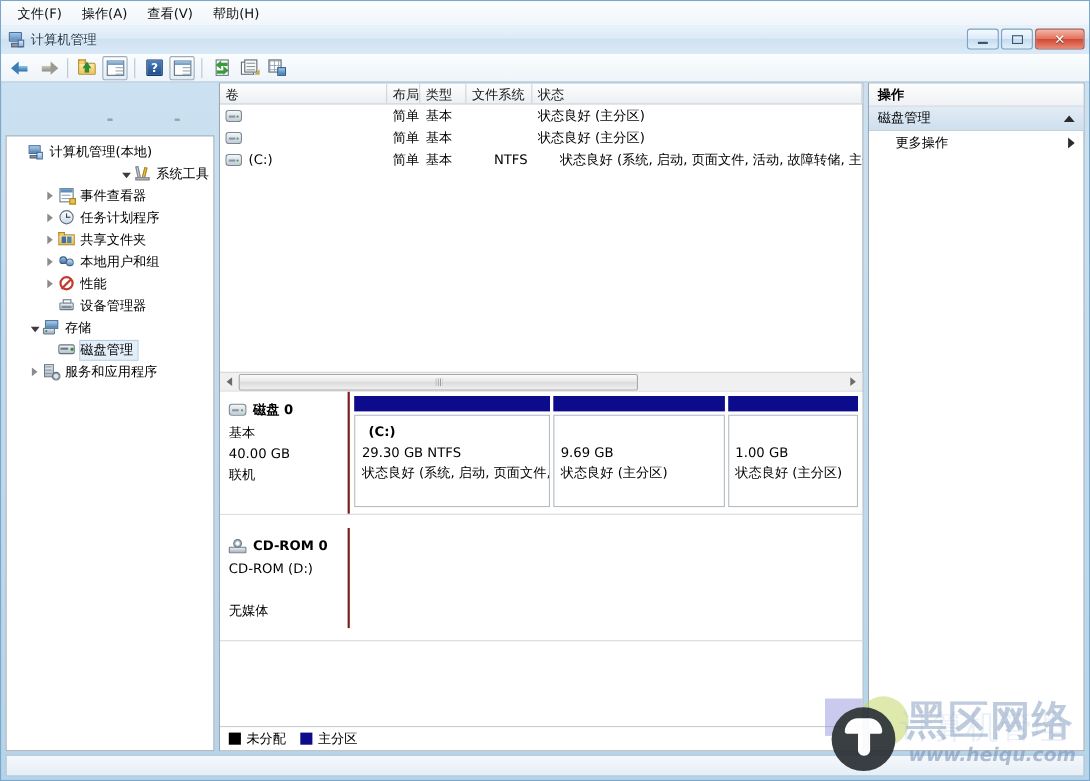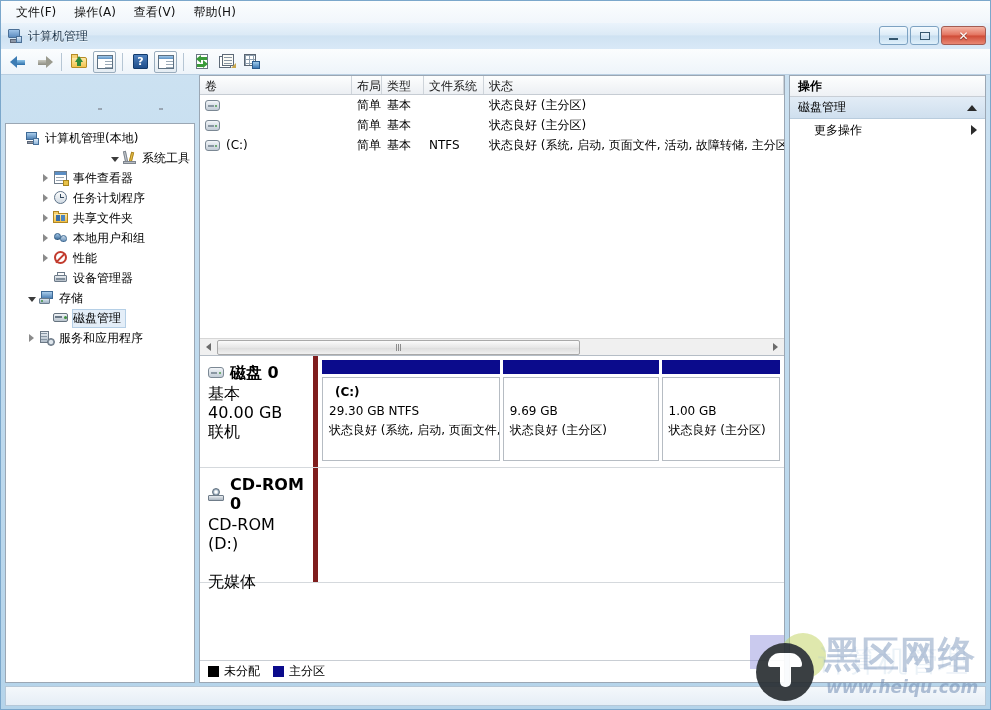--- a/index.html
+++ b/index.html
@@ -481,23 +481,23 @@
     position: relative;
     overflow: hidden;
     min-height: 0;
   }
   .disk-row {
     display: flex;
     border-bottom: 1px solid #d5d9dd;
   }
   .disk-info {
     flex: 0 0 118px;
-    border-right: 5px solid #7f1d1d;
+    border-right: 2px solid #7f1d1d;
     padding: 7px 6px 6px 8px;
-    font-size: 16px;
+    font-size: 12px;
     line-height: 19px;
     background: #fff;
     cursor: default;
   }
   .disk-title {
     display: flex; align-items: center; font-weight: bold;
     margin-bottom: 2px;
   }
   .disk-hdd-ico {
     width: 16px; height: 11px; margin-right: 6px; flex: 0 0 16px;
@@ -918,21 +918,21 @@
               <div class="vc" style="flex: 0 0 60px;"></div>
               <div class="vc" style="flex: 0 0 300px;">状态良好 (主分区)</div>
             </div>
             <div class="vrow">
               <div class="vc" style="flex: 0 0 152px; display: flex; align-items: center; padding-left: 0px;">
                 <span class="vol-icon"></span>
                 <span>(C:)</span>
               </div>
               <div class="vc" style="flex: 0 0 30px;">简单</div>
               <div class="vc" style="flex: 0 0 42px;">基本</div>
-              <div class="vc" style="flex: 0 0 60px;">NTFS</div>
+              <div class="vc" style="flex: 0 0 60px; margin-left: 20px;">NTFS</div>
               <div class="vc" style="flex: 0 0 300px;">状态良好 (系统, 启动, 页面文件, 活动, 故障转储, 主分区)</div>
             </div>
           </div>
         <div id="vol-hscroll">
           <div class="sb-arrow">
             <span class="tri-l"></span>
           </div>
           <div class="sb-track">
             <div class="sb-thumb" style="left: 0px;">
               <span class="sb-grip"></span>
@@ -975,21 +975,21 @@
               <div class="part" style="flex: 124 1 0px;">
                 <div class="part-cap" style="background: rgb(11, 11, 140);"></div>
                 <div class="part-box">
                   <div class="part-label">&nbsp;</div>
                   <div>1.00 GB</div>
                   <div>状态良好 (主分区)</div>
                 </div>
               </div>
             </div>
           </div>
-          <div class="disk-row" style="height: 115px;">
+          <div class="disk-row" style="height: 115px; align-items: center;">
             <div class="disk-info">
               <div class="disk-title">
                 <span class="cd-ico">
                   <span class="disc"></span>
                   <span class="tray"></span>
                 </span>
                 <span>CD-ROM 0</span>
               </div>
               <div>CD-ROM (D:)</div>
               <div>&nbsp;</div>

